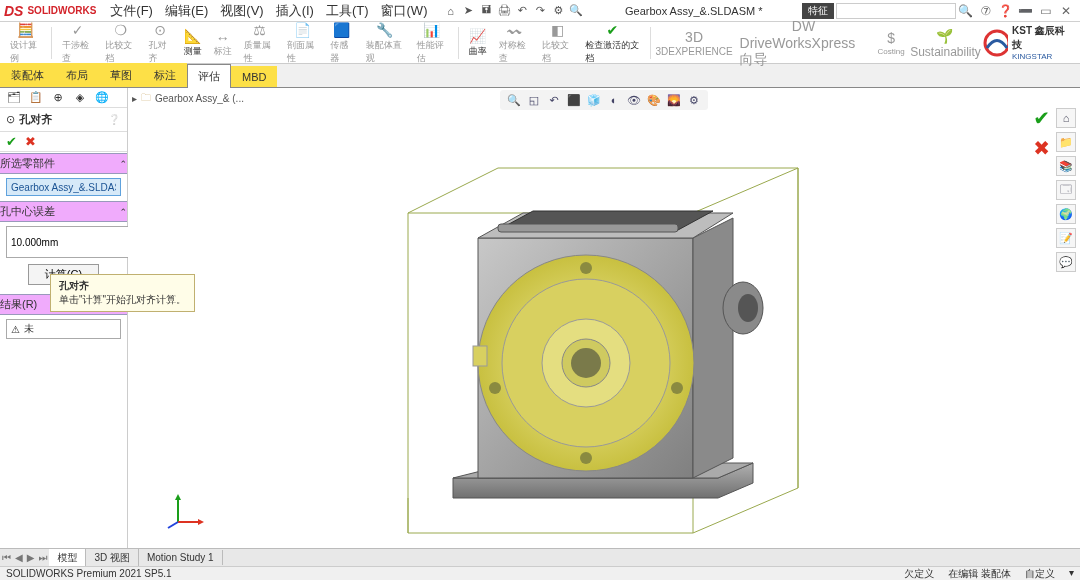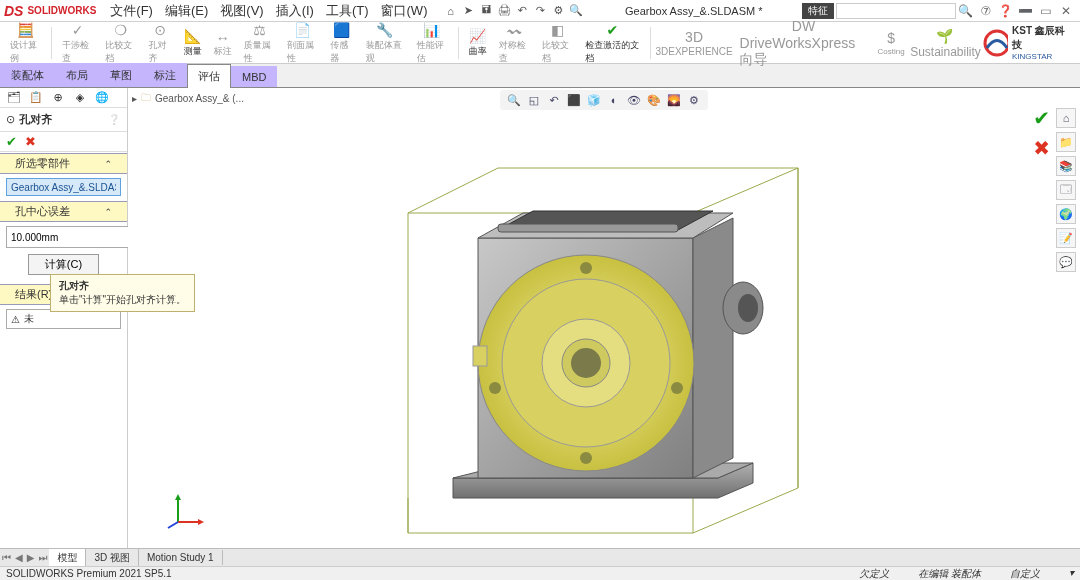--- a/index.html
+++ b/index.html
@@ -19,42 +19,42 @@
 
 .ribbon { height: 42px; background: #fff; display: flex; align-items: center; padding: 0 4px; border-bottom: 1px solid #ccc; }
 .ribbon-btn { display: flex; flex-direction: column; align-items: center; padding: 2px 6px; font-size: 9px; color: #999; cursor: pointer; min-width: 30px; }
 .ribbon-btn.active { color: #333; }
 .ribbon-btn .r-icon { height: 18px; font-size: 14px; display: flex; align-items: center; }
 .ribbon-sep { width: 1px; height: 32px; background: #ddd; margin: 0 4px; }
 .ribbon-logo { margin-left: auto; display: flex; align-items: center; gap: 4px; padding-right: 10px; }
 .ribbon-logo-txt { font-size: 10px; text-align: left; }
 
 .tabstrip { height: 24px; display: flex; align-items: flex-end; border-bottom: 1px solid #888; background: #f0f0f0; }
-.tab { padding: 4px 10px; font-size: 11px; border: 1px solid transparent; border-bottom: none; cursor: pointer; background: #c4b5fd; }
+.tab { padding: 4px 10px; font-size: 11px; border: 1px solid transparent; border-bottom: none; cursor: pointer; background: #fde047; }
 .tab.active { background: #fff; border-color: #888; position: relative; top: 1px; }
 
 .workarea { display: flex; height: 470px; }
 
 .feature-tree { width: 128px; border-right: 1px solid #ccc; display: flex; flex-direction: column; background: #fff; }
 .ft-icons { height: 20px; display: flex; align-items: center; gap: 6px; padding: 2px 6px; border-bottom: 1px solid #ddd; }
 .ft-icon { width: 16px; height: 16px; display: flex; align-items: center; justify-content: center; font-size: 11px; cursor: pointer; }
 .ft-title-row { display: flex; align-items: center; padding: 4px 6px; gap: 4px; }
 .ft-title { font-weight: bold; font-size: 11px; }
 .ft-pin { margin-left: auto; font-size: 10px; color: #888; cursor: pointer; }
 .ft-confirm { display: flex; gap: 8px; padding: 2px 6px; border-top: 1px solid #ddd; border-bottom: 1px solid #ddd; }
 .ft-ok { color: #1a9e1a; font-size: 13px; cursor: pointer; }
 .ft-cancel { color: #d32; font-size: 13px; cursor: pointer; }
 
 .ft-section { border-top: 1px solid #fff; }
-.ft-section-hdr { background: #fef9c3; border: 1px solid #99b; border-left: none; border-right: none; padding: 2px 15px; font-size: 11px; display: flex; align-items: center; text-align: center; }
+.ft-section-hdr { background: #f0abfc; border: 1px solid #99b; border-left: none; border-right: none; padding: 2px 0; font-size: 11px; display: flex; align-items: center; text-align: center; }
 .ft-section-hdr .chev { margin-left: auto; font-size: 9px; }
 .ft-section-body { padding: 4px 6px; }
 .ft-input-sel { width: 100%; border: 1px solid #5fa2dd; background: #d6e9f8; color: #1b5394; font-size: 10px; padding: 2px 4px; height: 18px; }
 .ft-num-row { display: flex; align-items: center; }
-.ft-num-input { flex: 1; border: 1px solid #aaa; font-size: 10px; padding: 2px 4px; height: 22px; }
+.ft-num-input { flex: 1; border: 1px solid #aaa; font-size: 10px; padding: 2px 4px; height: 32px; }
 .ft-spin { width: 14px; display: flex; flex-direction: column; }
 .ft-spin div { height: 9px; border: 1px solid #aaa; font-size: 6px; text-align: center; cursor: pointer; background: #f4f4f4; }
 .ft-calc-btn { display: block; margin: 6px auto 4px; padding: 2px 16px; font-size: 11px; border: 1px solid #999; background: #f4f4f4; cursor: pointer; }
 .ft-result { border: 1px solid #aaa; margin: 4px 6px; padding: 2px 4px; min-height: 20px; font-size: 10px; display: flex; align-items: center; gap: 4px; }
 
 .tooltip { position: absolute; left: 50px; top: 274px; background: #fffde8; border: 1px solid #c0b070; padding: 4px 8px; font-size: 10px; z-index: 100; }
 .tooltip .tt-title { font-weight: bold; }
 
 .viewport { flex: 1; position: relative; background: #fff; }
 .bc-row { position: absolute; top: 2px; left: 4px; font-size: 10px; color: #555; display: flex; align-items: center; gap: 4px; }
@@ -66,21 +66,21 @@
 
 .triad { position: absolute; left: 40px; bottom: 30px; width: 36px; height: 36px; }
 .triad svg { overflow: visible; }
 
 .btm-tabs { position: absolute; bottom: 14px; left: 0; height: 18px; display: flex; align-items: center; font-size: 10px; background: #e8e8e8; width: 100%; border-top: 1px solid #bbb; }
 .btm-nav { padding: 0 2px; color: #777; cursor: pointer; }
 .btm-tab { padding: 2px 8px; border-right: 1px solid #bbb; cursor: pointer; }
 .btm-tab.active { background: #fff; }
 
 .statusbar { position: absolute; bottom: 0; left: 0; width: 100%; height: 14px; background: #f0f0f0; border-top: 1px solid #ccc; display: flex; align-items: center; font-size: 10px; padding: 0 6px; }
-.status-r { margin-left: auto; display: flex; gap: 29px; font-style: italic; }
+.status-r { margin-left: auto; display: flex; gap: 14px; }
 
 svg.part { position: absolute; left: 220px; top: 30px; }
 </style>
 </head>
 <body>
 
 <div class="menubar">
   <div class="logo-sw">
     <span class="logo-ds">DS</span>
     <span class="logo-text">SOLIDWORKS</span>

